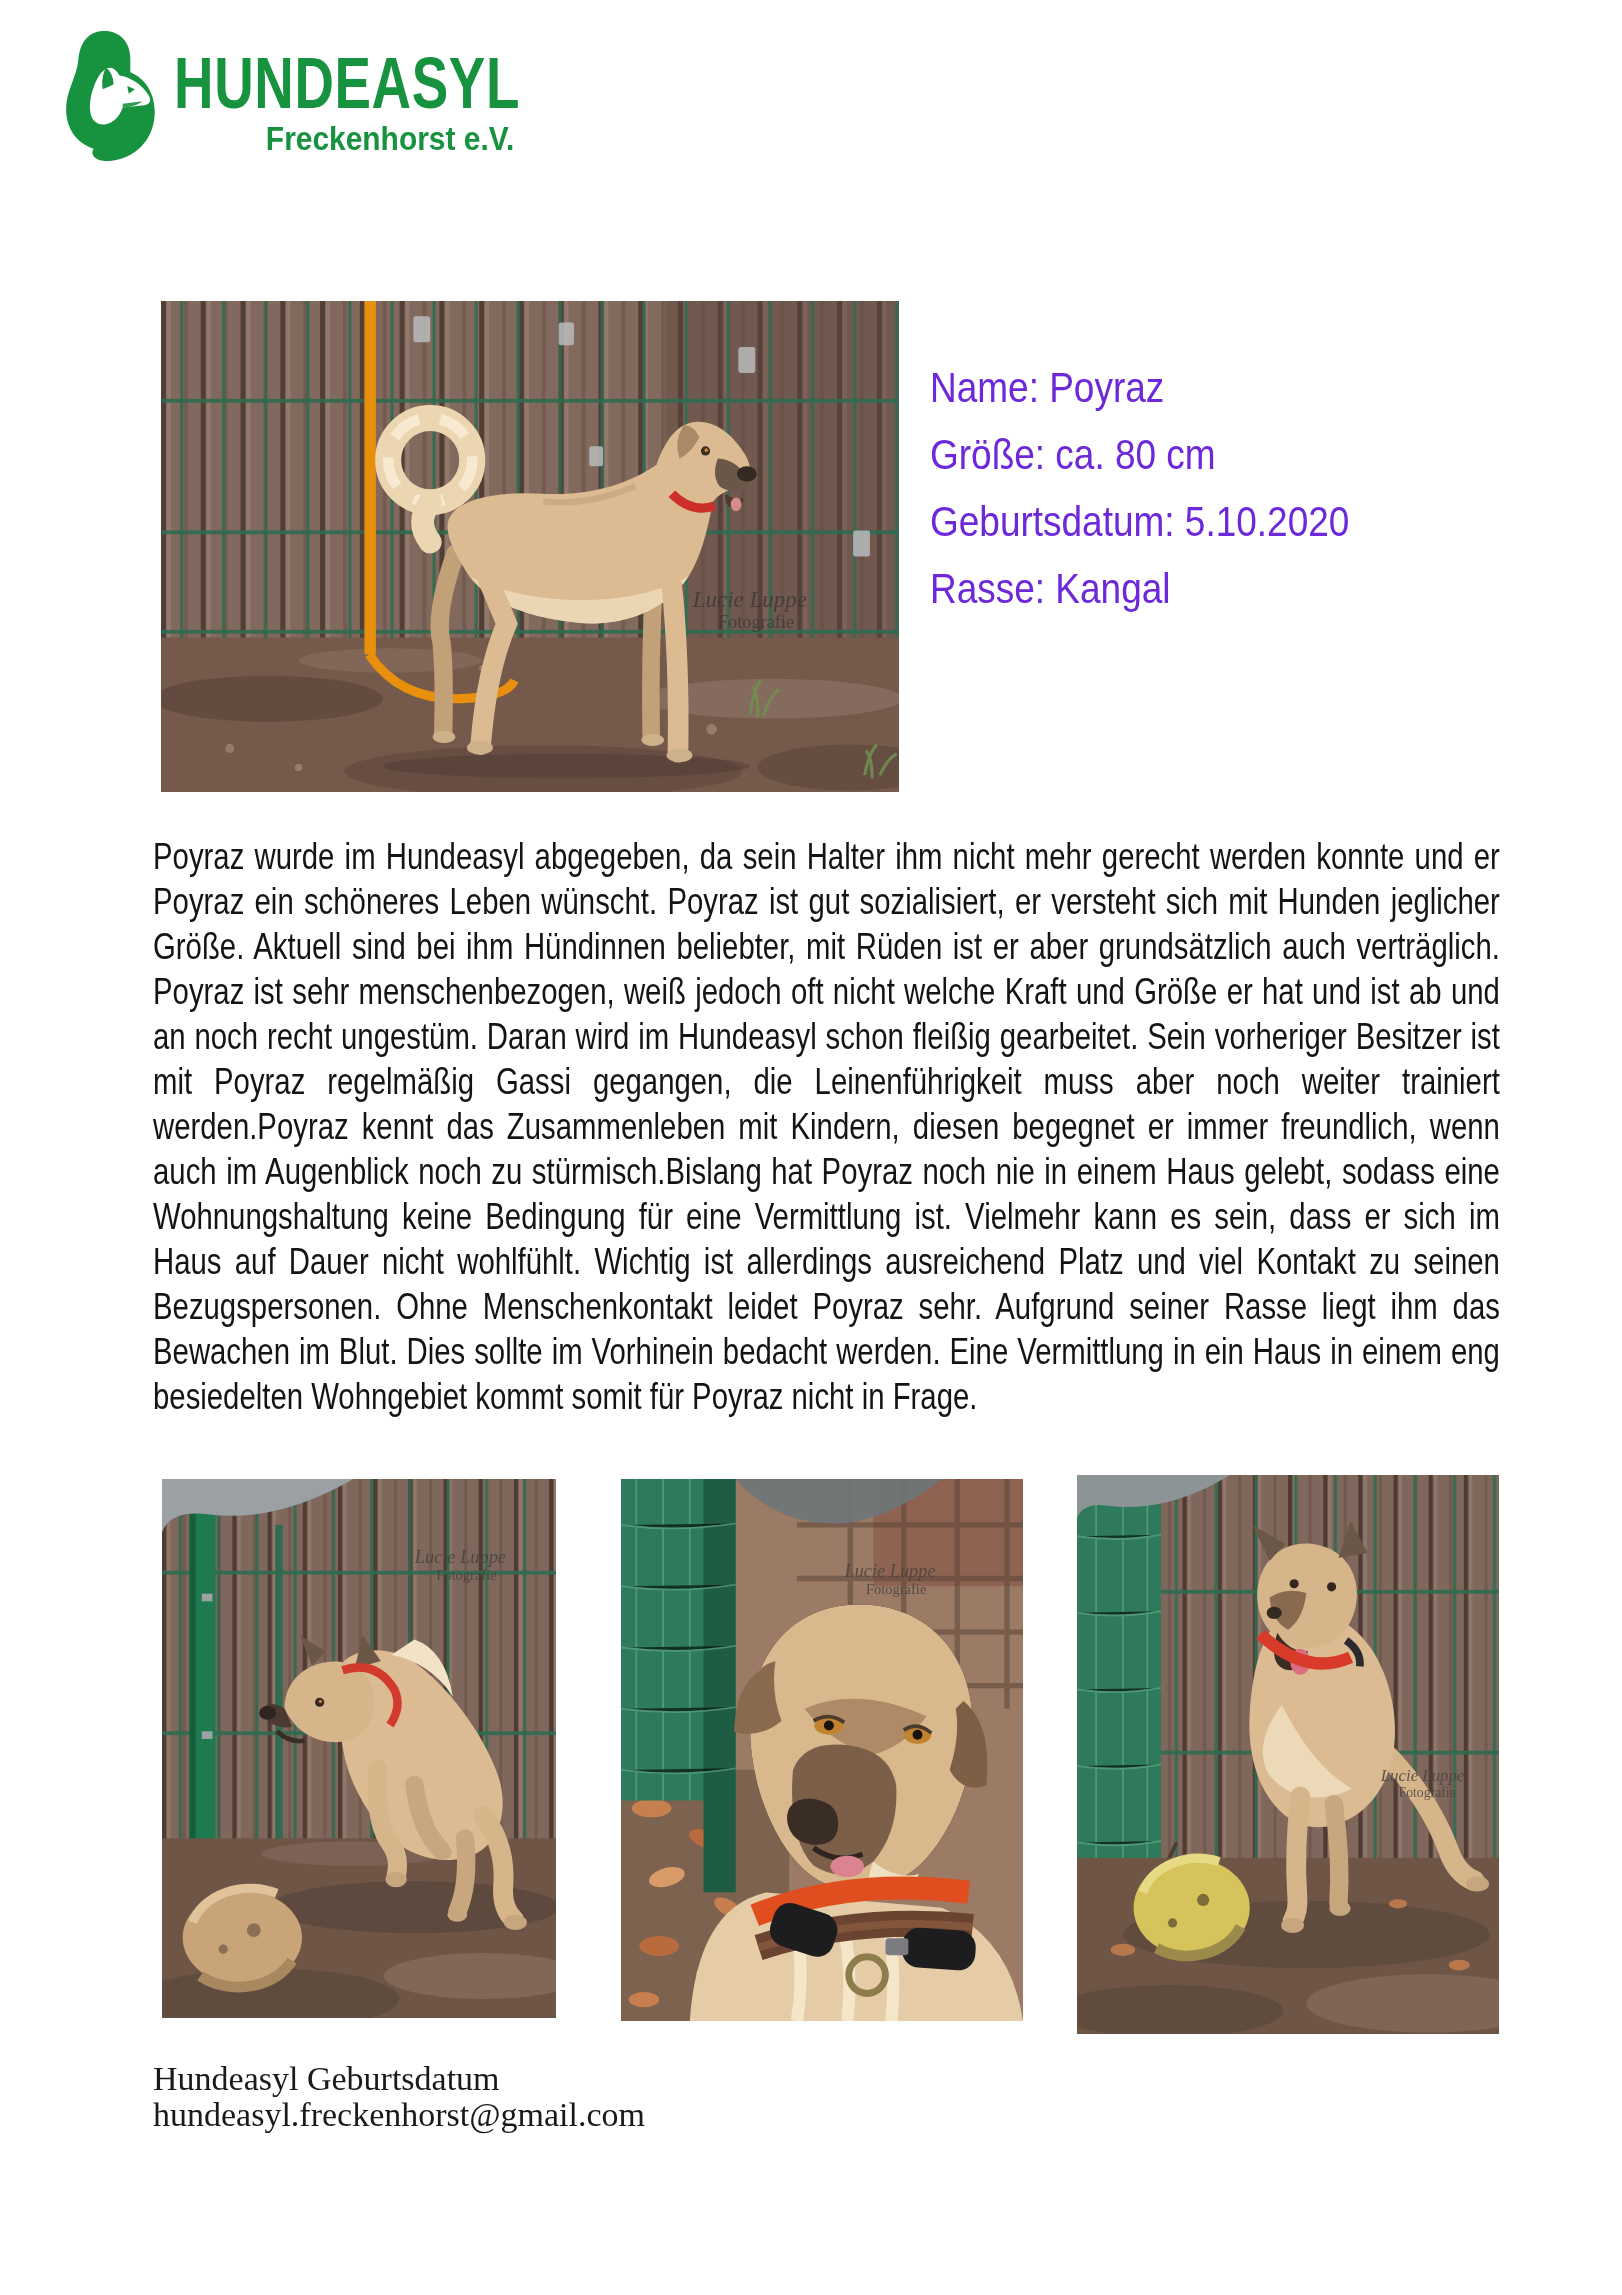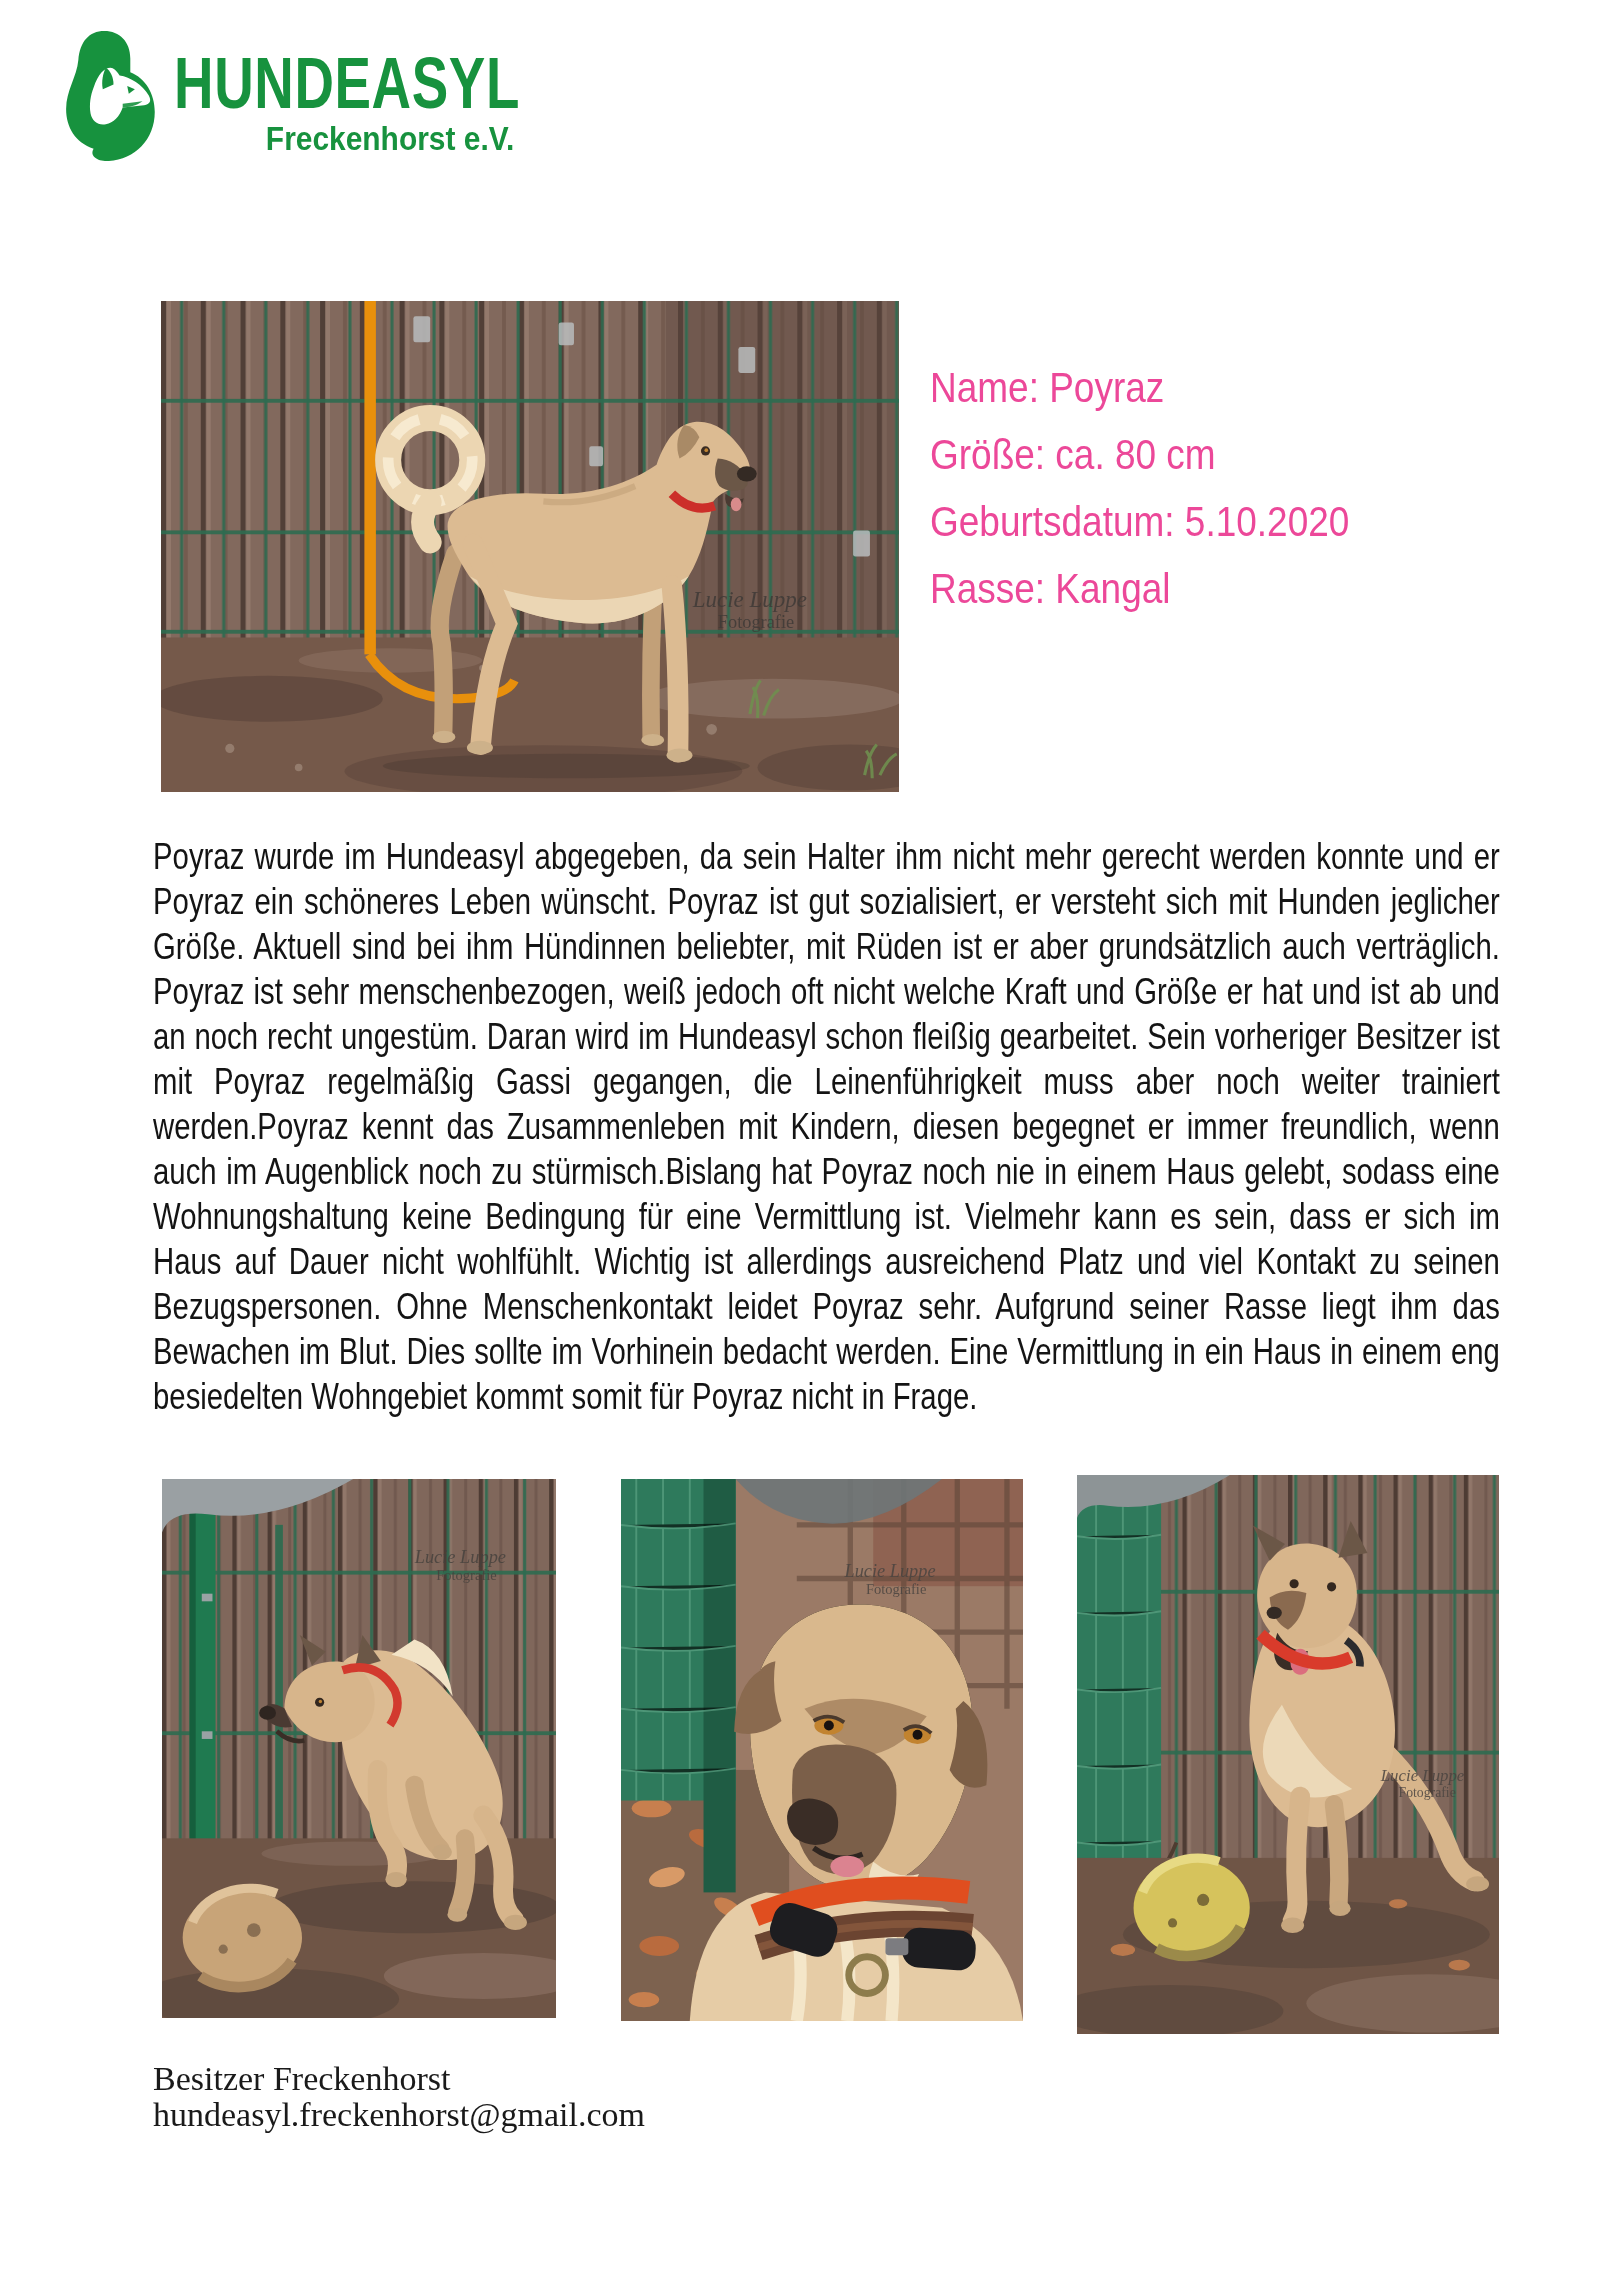--- a/index.html
+++ b/index.html
@@ -15,21 +15,21 @@
   .brand-sub{font-weight:bold;font-size:34px;line-height:1;color:#17923E;}
 
   .title-box{left:920px;top:158px;width:242px;text-align:center;
              border-bottom:6.9px solid #0e0e0e;padding-bottom:6.9px;}
   .title-box h1{margin:0;font-size:80px;line-height:1;font-weight:bold;color:#121212;}
 
   .photo{position:absolute;overflow:hidden;background:#84cc16;}
   .photo svg{display:block;width:100%;height:100%;}
 
   .info-list{left:930px;top:354px;width:582px;}
-  .info-list .row{height:67px;font-size:43px;line-height:67px;color:#ec4899;}
+  .info-list .row{height:67px;font-size:43px;line-height:67px;color:#6d28d9;}
 
   .desc{left:153px;top:834px;width:1347px;}
   .desc-inner{width:1653px;transform:scaleX(0.8148);transform-origin:0 0;
               font-size:36px;line-height:45px;text-align:justify;color:#141414;}
 
   .footer{left:153px;top:2061px;font-family:"Liberation Serif",serif;
           font-size:34px;line-height:36px;color:#1a1a1a;}
 
   .wm{font-family:"Liberation Serif",serif;font-style:italic;}
 </style>
@@ -433,18 +433,18 @@
         </g>
       </g>
       <g class="wm" fill="#4a4440" opacity="0.85">
         <text x="452" y="400" font-size="22" text-anchor="middle">Lucie Luppe</text>
         <text x="458" y="420" font-size="18" text-anchor="middle" font-style="normal">Fotografie</text>
       </g>
     </svg>
   </figure>
 
   <div class="abs footer">
-    <div>Besitzer Freckenhorst</div>
+    <div>Hundeasyl Geburtsdatum</div>
     <div>hundeasyl.freckenhorst@gmail.com</div>
   </div>
 
 </div>
 
 
 </body></html>

